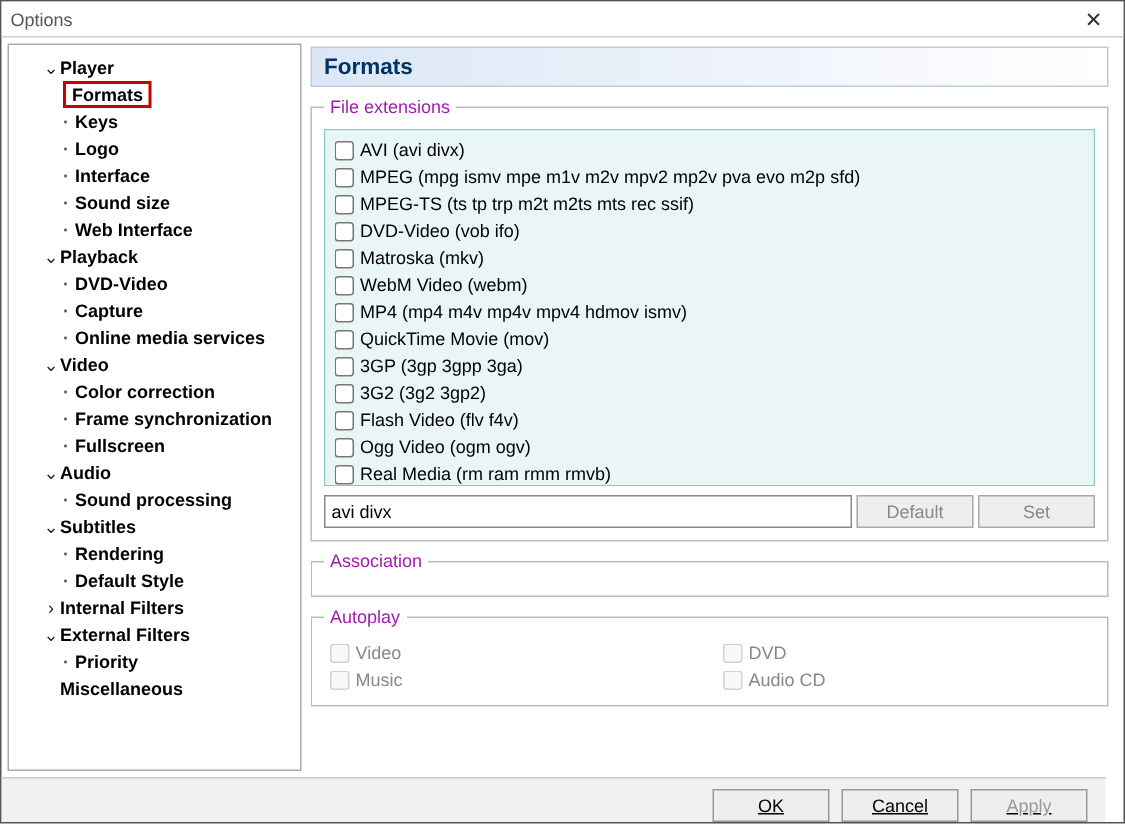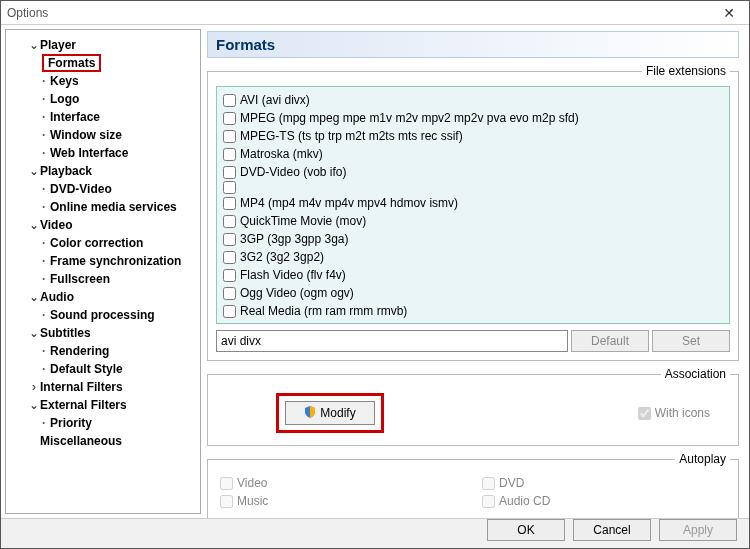--- a/index.html
+++ b/index.html
@@ -10,37 +10,37 @@
 .sidebar { width: 196px; border: 1px solid #aaa; margin: 4px; padding: 6px 0 6px 8px; overflow: auto; }
 .tree ul { list-style: none; padding-left: 14px; }
 .tree li { line-height: 18px; white-space: nowrap; }
 .tree .tw { display: inline-block; width: 12px; text-align: center; color: #222; cursor: default; }
 .tree .lbl { cursor: default; }
 .tree .lbl.sel { border: 2px solid #c00; padding: 0 4px; font-weight: bold; }
 .tree .bold { font-weight: bold; }
 .main { flex: 1; padding: 6px 10px 6px 2px; }
 .main h2 { font-size: 15px; font-weight: bold; color: #003366; background: linear-gradient(90deg,#dce6f5,#fff); padding: 4px 8px; border: 1px solid #bcd; margin-bottom: 6px; }
 fieldset { border: 1px solid #bbb; padding: 8px; margin-bottom: 6px; }
-fieldset legend { padding: 0 4px; color: #000000; text-align: right; }
+fieldset legend { padding: 0 4px; color: #a21caf; }
 .extbox { height: 238px; border: 1px solid #8cb; background: #e9f6f5; overflow-y: scroll; padding: 4px 6px; }
 .extbox .row { display: flex; align-items: center; line-height: 18px; gap: 4px; }
 .extbox input[type=checkbox] { margin: 0; accent-color: #555; }
 .ctrlrow { display: flex; gap: 3px; margin-top: 6px; }
 .ctrlrow input[type=text] { flex: 1; border: 1px solid #888; padding: 2px 4px; height: 22px; }
 .ctrlrow button { width: 78px; height: 22px; border: 1px solid #aaa; background: #eee; color: #888; }
 .assoc-row { display: flex; align-items: center; gap: 30px; padding: 4px 0 4px 60px; }
 .modify-btn { height: 24px; width: 90px; border: 1px solid #888; background: #f0f0f0; display: inline-flex; align-items: center; justify-content: center; gap: 4px; }
 .modify-hi { border: 3px solid #c00; padding: 5px 6px; display: inline-block; }
 .shield { display:inline-block; }
 .chk { display: inline-flex; align-items: center; gap: 4px; color: #888; }
 .chk input { accent-color: #888; }
 .twocol { display: flex; gap: 14px; }
 .twocol fieldset { flex: 1; }
 .grid { display: grid; grid-template-columns: 1fr 1fr; gap: 4px 18px; padding: 2px 4px; }
-.footer { position: absolute; bottom: 0; left: 0; right: 0; height: 30px; background: #f1f1f1; border-top: 1px solid #ccc; display: flex; justify-content: flex-end; align-items: flex-start; padding-right: 12px; gap: 8px; }
+.footer { position: absolute; bottom: 0; left: 0; right: 12px; height: 30px; background: #f1f1f1; border-top: 1px solid #ccc; display: flex; justify-content: flex-end; align-items: flex-end; padding-right: 12px; gap: 8px; text-decoration: underline; }
 .footer button { width: 78px; height: 22px; border: 1px solid #999; background: #eee; }
 .footer button.dis { color: #999; }
 .dot::before { content:"·"; margin-right:4px; color:#555; }
 </style>
 </head>
 <body>
 
 <div class="titlebar">
   <span>Options</span>
   <span class="close">✕</span>
@@ -49,27 +49,28 @@
 <div class="body">
   <div class="sidebar">
     <div class="tree">
       <ul>
         <li><span class="tw">⌄</span><span class="lbl bold">Player</span>
           <ul>
             <li><span class="lbl sel">Formats</span></li>
             <li><span class="lbl bold dot">Keys</span></li>
             <li><span class="lbl bold dot">Logo</span></li>
             <li><span class="lbl bold dot">Interface</span></li>
-            <li><span class="lbl bold dot">Window size</span></li>
+            <li><span class="lbl bold dot">Sound size</span></li>
             <li><span class="lbl bold dot">Web Interface</span></li>
           </ul>
         </li>
         <li><span class="tw">⌄</span><span class="lbl bold">Playback</span>
           <ul>
             <li><span class="lbl bold dot">DVD-Video</span></li>
+            <li><span class="lbl bold dot">Capture</span></li>
             <li><span class="lbl bold dot">Online media services</span></li>
           </ul>
         </li>
         <li><span class="tw">⌄</span><span class="lbl bold">Video</span>
           <ul>
             <li><span class="lbl bold dot">Color correction</span></li>
             <li><span class="lbl bold dot">Frame synchronization</span></li>
             <li><span class="lbl bold dot">Fullscreen</span></li>
           </ul>
         </li>
@@ -100,36 +101,37 @@
 
     <fieldset>
       <legend>File extensions</legend>
       <div class="extbox">
         <div class="row">
             <input type="checkbox" style="">
             <span>AVI (avi divx)</span>
           </div>
         <div class="row">
             <input type="checkbox" style="">
-            <span>MPEG (mpg mpeg mpe m1v m2v mpv2 mp2v pva evo m2p sfd)</span>
+            <span>MPEG (mpg ismv mpe m1v m2v mpv2 mp2v pva evo m2p sfd)</span>
           </div>
         <div class="row">
             <input type="checkbox" style="">
             <span>MPEG-TS (ts tp trp m2t m2ts mts rec ssif)</span>
           </div>
         <div class="row">
             <input type="checkbox" style="">
+            <span>DVD-Video (vob ifo)</span>
+          </div>
+        <div class="row">
+            <input type="checkbox" style="">
             <span>Matroska (mkv)</span>
           </div>
         <div class="row">
             <input type="checkbox" style="">
-            <span>DVD-Video (vob ifo)</span>
-          </div>
-        <div class="row">
-            <input type="checkbox" style="">
+            <span>WebM Video (webm)</span>
           </div>
         <div class="row">
             <input type="checkbox" style="">
             <span>MP4 (mp4 m4v mp4v mpv4 hdmov ismv)</span>
           </div>
         <div class="row">
             <input type="checkbox" style="">
             <span>QuickTime Movie (mov)</span>
           </div>
         <div class="row">
@@ -155,35 +157,20 @@
       </div>
       <div class="ctrlrow">
         <input type="text" value="avi divx" style="">
         <button disabled="">Default</button>
         <button disabled="">Set</button>
       </div>
     </fieldset>
 
     <fieldset>
       <legend>Association</legend>
-      <div class="assoc-row">
-        <span class="modify-hi">
-          <button class="modify-btn">
-            <span class="shield"><svg width="12" height="12" viewBox="0 0 12 12">
-                  <path d="M6 0 L11 2 V6 C11 9 8.5 11 6 12 C3.5 11 1 9 1 6 V2 Z" fill="#3a7bd5"></path>
-                  <path d="M6 0 L11 2 V6 C11 9 8.5 11 6 12 V0 Z" fill="#ffb000"></path>
-                </svg></span>
-            <span>Modify</span>
-          </button>
-        </span>
-        <label class="chk" style="margin-left:auto; margin-right:20px;">
-          <input type="checkbox" checked="" disabled="" style="">
-          <span>With icons</span>
-        </label>
-      </div>
     </fieldset>
 
     <div class="twocol">
       <fieldset>
         <legend>Autoplay</legend>
         <div class="grid">
           <label class="chk">
               <input type="checkbox" disabled="" style="">
               <span>Video</span>
             </label>

